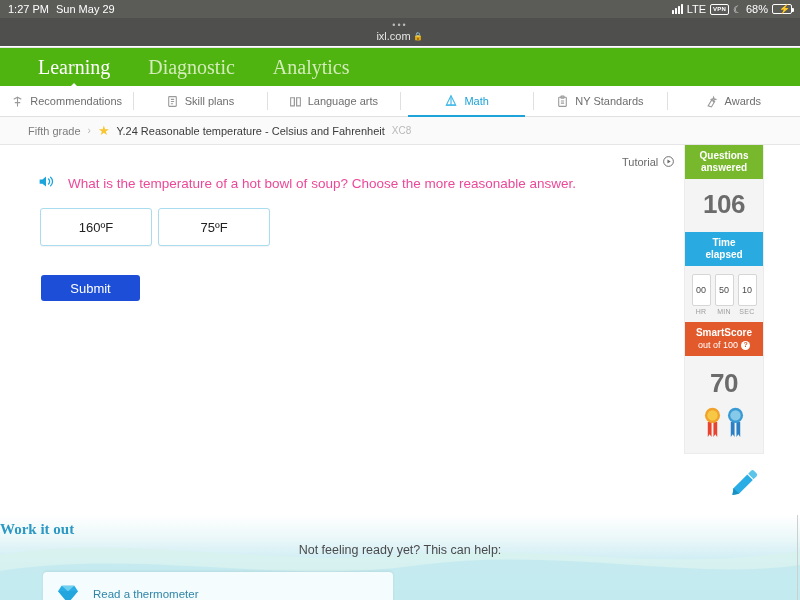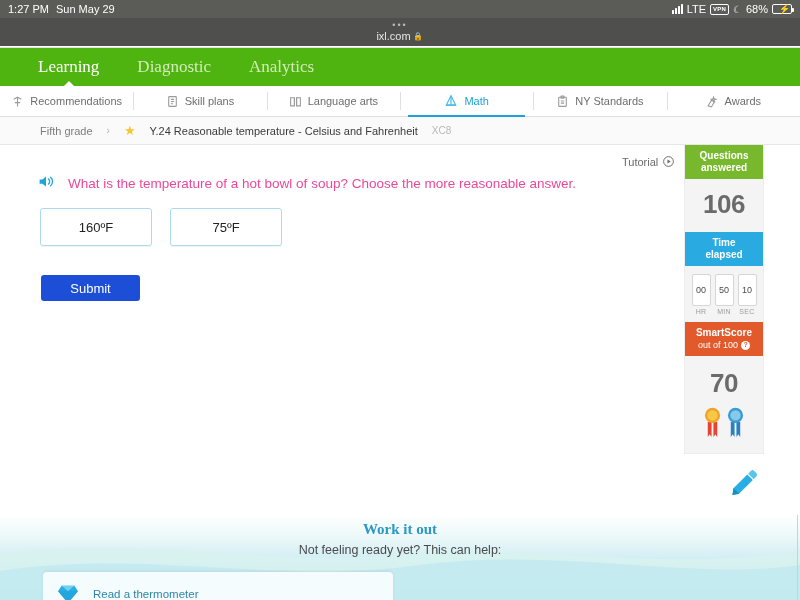--- a/index.html
+++ b/index.html
@@ -90,21 +90,21 @@
   #green-nav {
     position: absolute; top: 48px; left: 0;
     width: 800px; height: 38px;
     background: #4fb310;
     display: flex; align-items: center;
     padding-left: 38px; gap: 38px;
     z-index: 12;
   }
   .gnav-item {
     font-family: "Liberation Serif", serif;
-    font-size: 17px; color: #d3ecb9; position: relative; cursor: pointer;
+    font-size: 20px; color: #d3ecb9; position: relative; cursor: pointer;
   }
   .gnav-item.active { color: #ffffff; }
   .gnav-item.active::after {
     content: ''; position: absolute; left: 50%; transform: translateX(-50%);
     bottom: -11px; width: 0; height: 0;
     border-left: 7px solid transparent; border-right: 7px solid transparent;
     border-bottom: 7px solid #ffffff;
   }
 
   
@@ -127,21 +127,21 @@
     content: ''; position: absolute; left: 6%; right: 6%; bottom: -1px;
     height: 2px; background: #1da3d8;
   }
   .subtab svg { flex-shrink: 0; }
 
   
   #breadcrumb {
     position: absolute; top: 117px; left: 0;
     width: 800px; height: 28px;
     background: #fafafa; border-bottom: 1px solid #e6e6e6;
-    display: flex; align-items: center; padding-left: 40px; gap: 14px;
+    display: flex; align-items: center; padding-left: 28px; gap: 7px;
     font-size: 11px; z-index: 9;
   }
   #bc-grade { color: #7c7c7c; cursor: pointer; }
   #bc-sep { color: #b6b6b6; font-size: 10px; }
   #bc-star { color: #f7c631; font-size: 13px; }
   #bc-title { color: #3b3b3b; }
   #bc-code { color: #b9b9b9; font-size: 10px; }
 
   
   #content {
@@ -155,21 +155,21 @@
     font-size: 11px; color: #6a6a6a; cursor: pointer;
   }
 
   #question-row {
     position: absolute; top: 28px; left: 36px;
     display: flex; align-items: center; gap: 12px;
   }
   #speaker-ico { color: #1ba5dd; cursor: pointer; flex-shrink: 0; }
   #question-text { font-size: 13.5px; color: #ec4899; }
 
-  #answers { position: absolute; top: 63px; left: 40px; display: flex; gap: 18px; justify-content: space-between; }
+  #answers { position: absolute; top: 63px; left: 40px; display: flex; gap: 6px; justify-content: space-between; }
   .answer-choice {
     width: 112px; height: 38px;
     border: 1px solid #aadcf0; border-radius: 3px; background: #ffffff;
     display: flex; align-items: center; justify-content: center;
     font-size: 13px; color: #222222; cursor: pointer;
     box-shadow: 0 1px 1px rgba(0,0,0,.05);
   }
 
   #submit-btn {
     position: absolute; top: 130px; left: 41px;
@@ -211,21 +211,21 @@
 
   
   #workout {
     position: absolute; top: 515px; left: 0;
     width: 800px; height: 85px; overflow: hidden;
     background: linear-gradient(180deg, #ffffff 0%, #eaf7f8 28%, #9fdcef 100%);
     z-index: 6;
   }
   #wave1, #wave2 { position: absolute; left: 0; width: 800px; }
   #workout-title {
-    position: absolute; top: 6px; width: 800px; text-align: center;
+    position: absolute; top: 6px; width: 800px; 
     font-family: "Liberation Serif", serif;
     font-size: 15px; color: #2c98c4; font-weight: bold; z-index: 3;
   }
   #workout-sub {
     position: absolute; top: 28px; width: 800px; text-align: center;
     font-size: 12.5px; color: #4a4a4a; z-index: 3;
   }
   #help-card {
     position: absolute; top: 57px; left: 43px;
     width: 350px; height: 43px; background: #f4fcfd;

